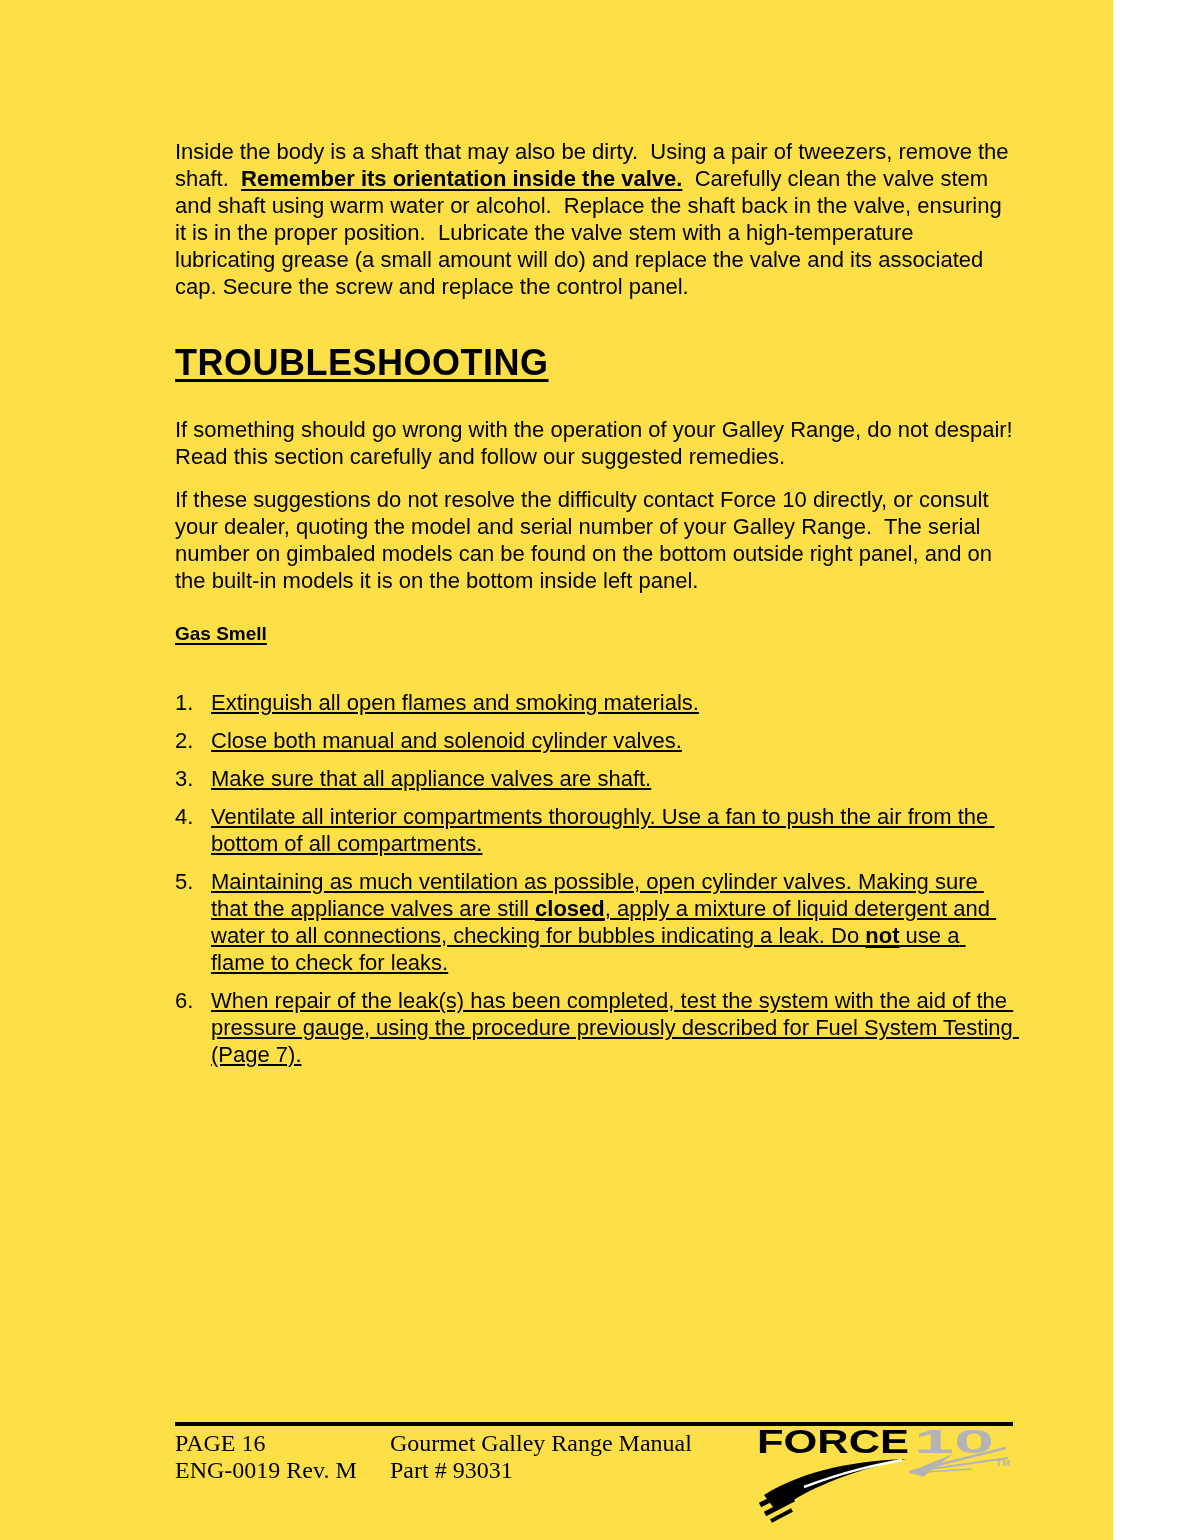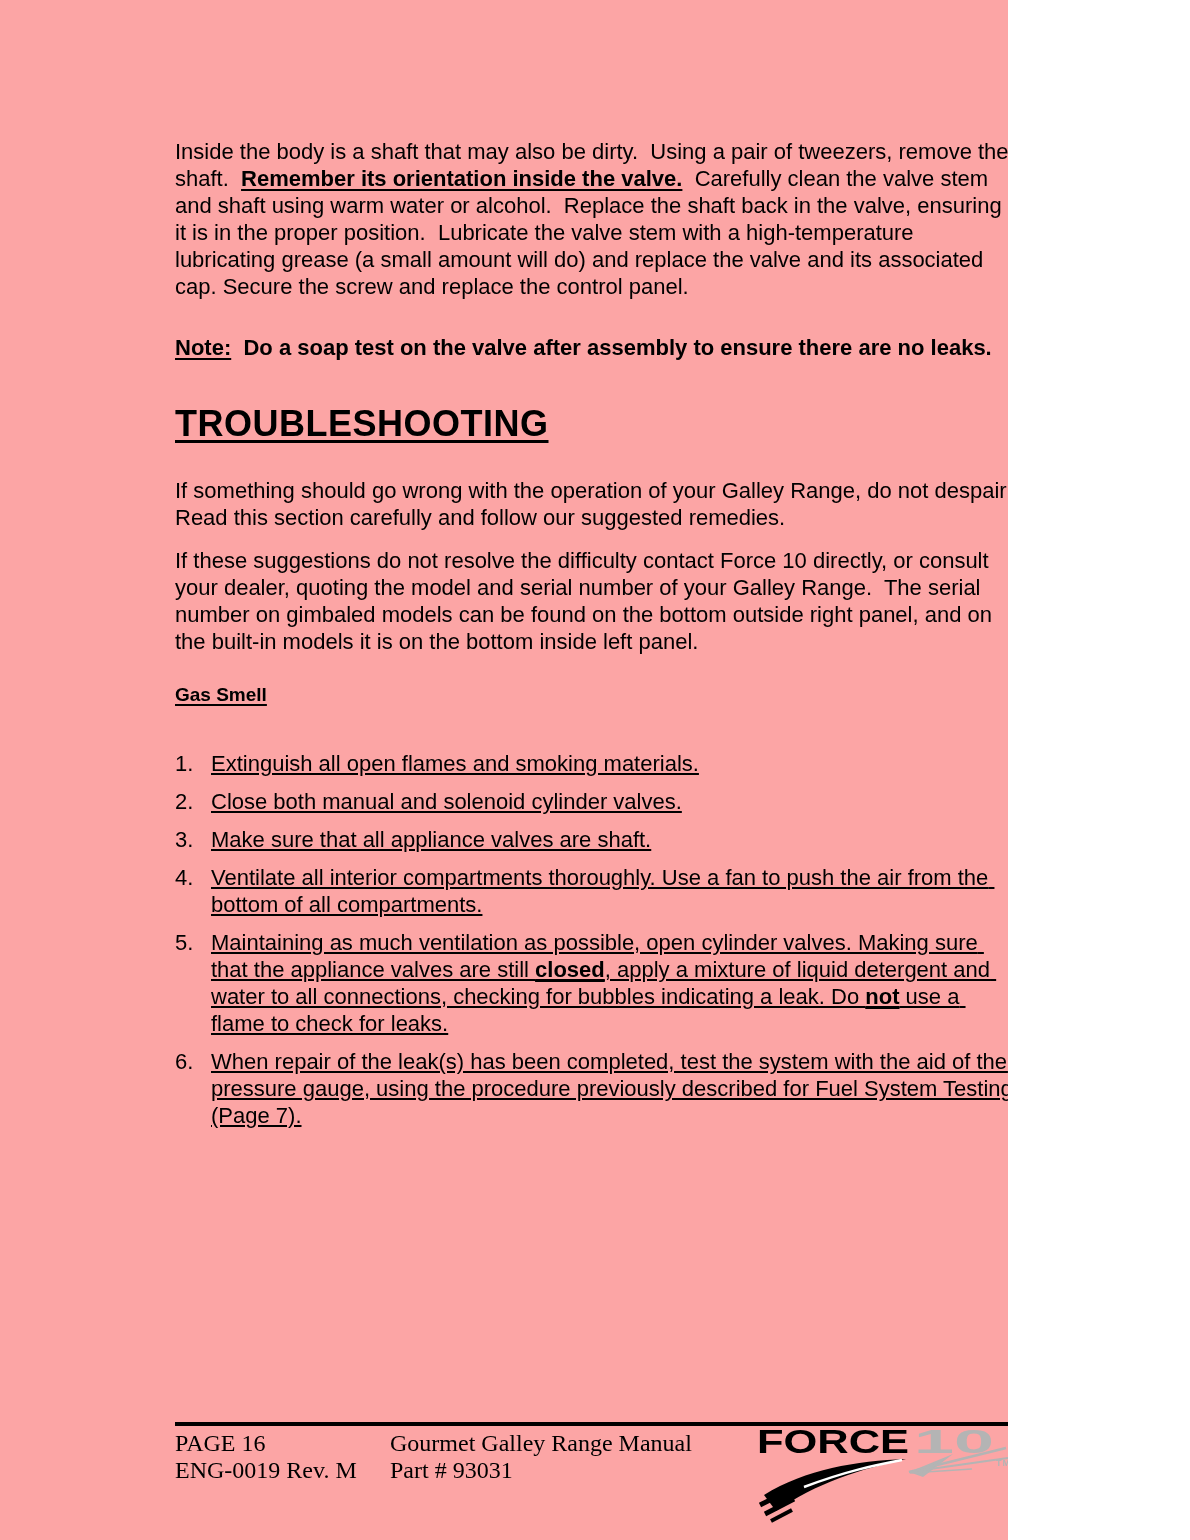--- a/index.html
+++ b/index.html
@@ -1,19 +1,19 @@
 <!DOCTYPE html>
 <html><head>
 <meta charset="utf-8">
 <style>
   html, body { margin:0; padding:0; background:#ffffff; }
   .page {
     position:relative;
-    width:1008px; height:1540px;
-    background:#fca5a5;
+    width:1113px; height:1540px;
+    background:#fde047;
     color:#000000;
     font-family:"Liberation Sans", sans-serif;
     overflow:hidden;
   }
   .content {
     position:absolute;
     left:175px; top:0;
     width:842px;
     font-size:22px;
     line-height:27px;
@@ -58,21 +58,20 @@
   .logo .logo-tm    { fill:#b4b4b4; font-size:9px; font-weight:bold; letter-spacing:1px; }
 </style>
 </head>
 <body>
 
 <div class="page">
   <div class="content">
 
     <p class="para p1"><span>Inside the body is a shaft that may also be dirty.  Using a pair of tweezers, remove the shaft.  </span><span class="bu">Remember its orientation inside the valve.</span><span>  Carefully clean the valve stem and shaft using warm water or alcohol.  Replace the shaft back in the valve, ensuring it is in the proper position.  Lubricate the valve stem with a high-temperature lubricating grease (a small amount will do) and replace the valve and its associated cap. Secure the screw and replace the control panel.</span></p>
 
-    <p class="para note"><span class="bu">Note:</span><span class="b">  Do a soap test on the valve after assembly to ensure there are no leaks.</span></p>
 
     <h1 class="h-main">TROUBLESHOOTING</h1>
 
     <p class="para p2">If something should go wrong with the operation of your Galley Range, do not despair! Read this section carefully and follow our suggested remedies.</p>
 
     <p class="para p3">If these suggestions do not resolve the difficulty contact Force 10 directly, or consult your dealer, quoting the model and serial number of your Galley Range.  The serial number on gimbaled models can be found on the bottom outside right panel, and on the built-in models it is on the bottom inside left panel.</p>
 
     <h2 class="h-sub">Gas Smell</h2>
 
     <ol class="steps">

